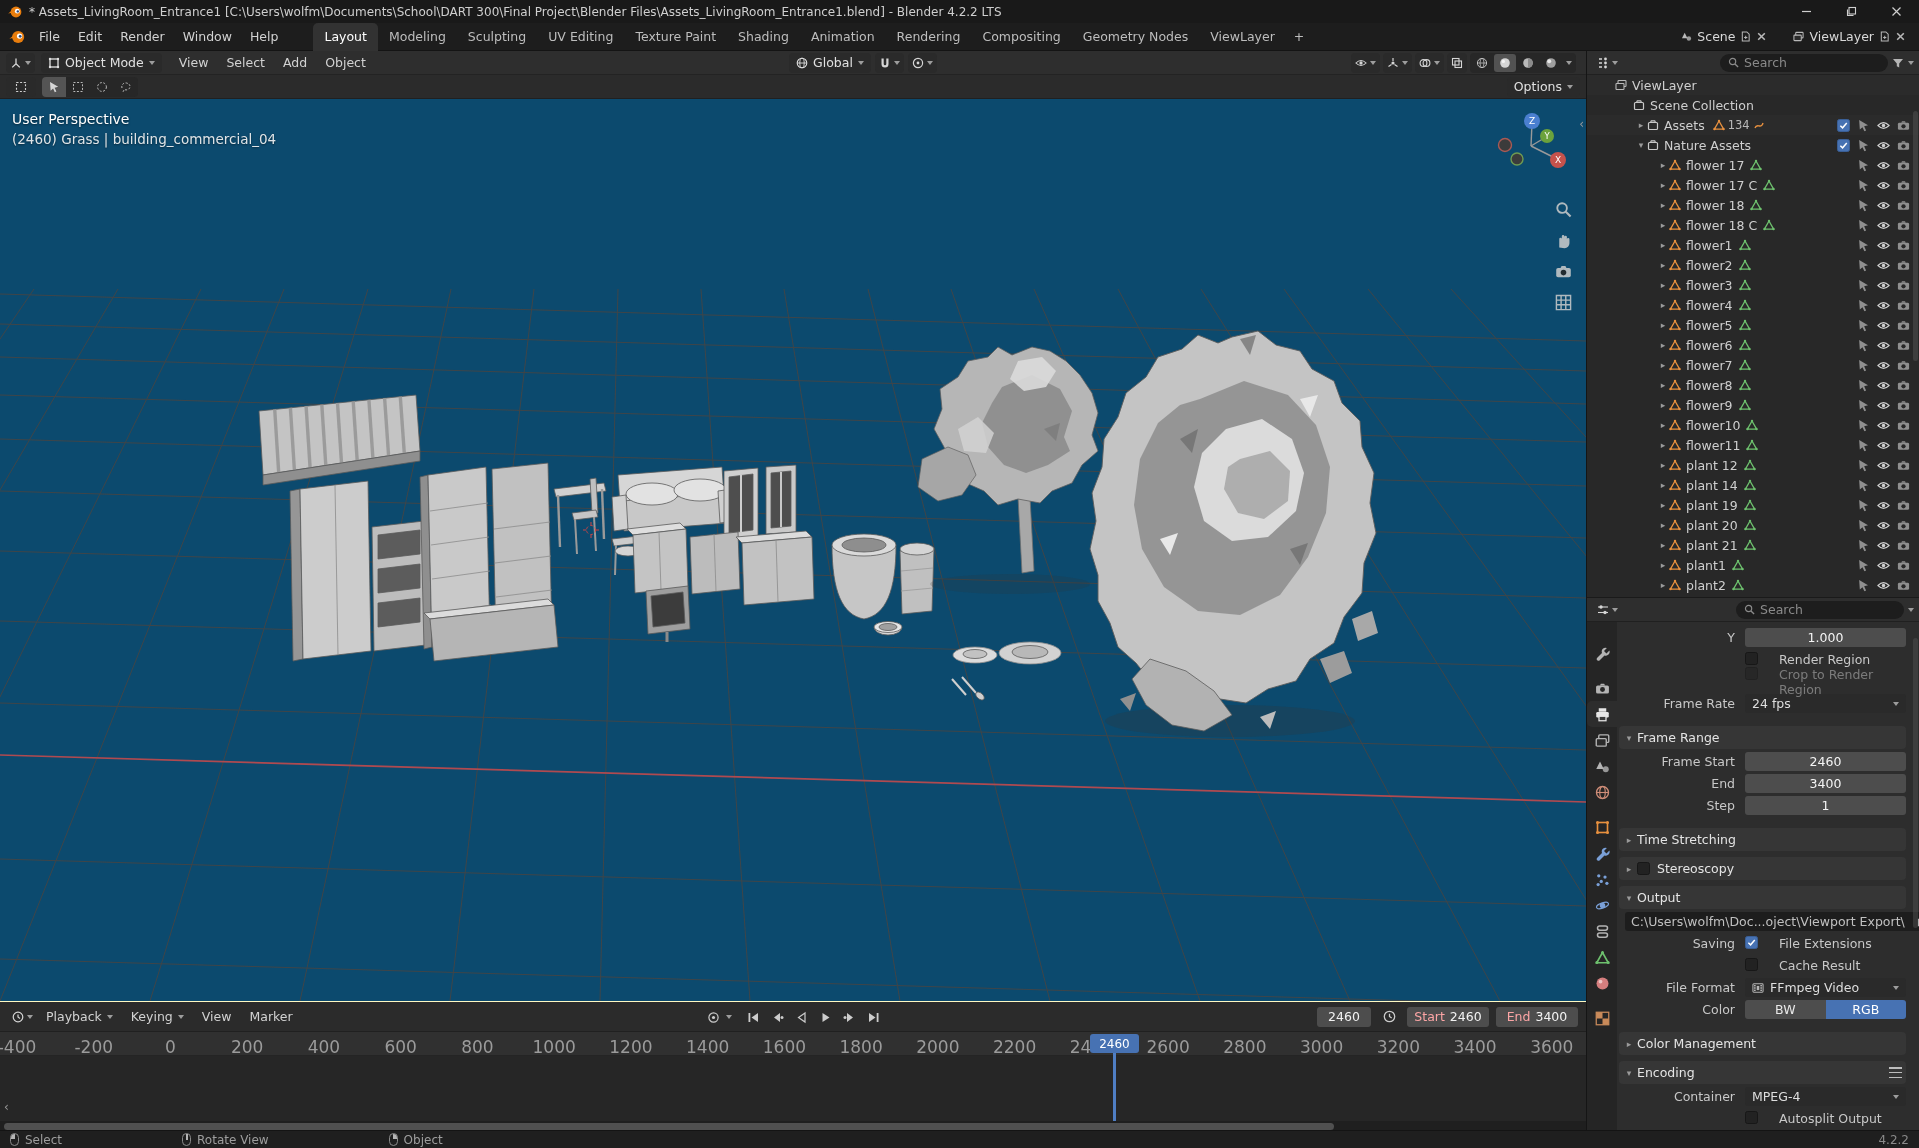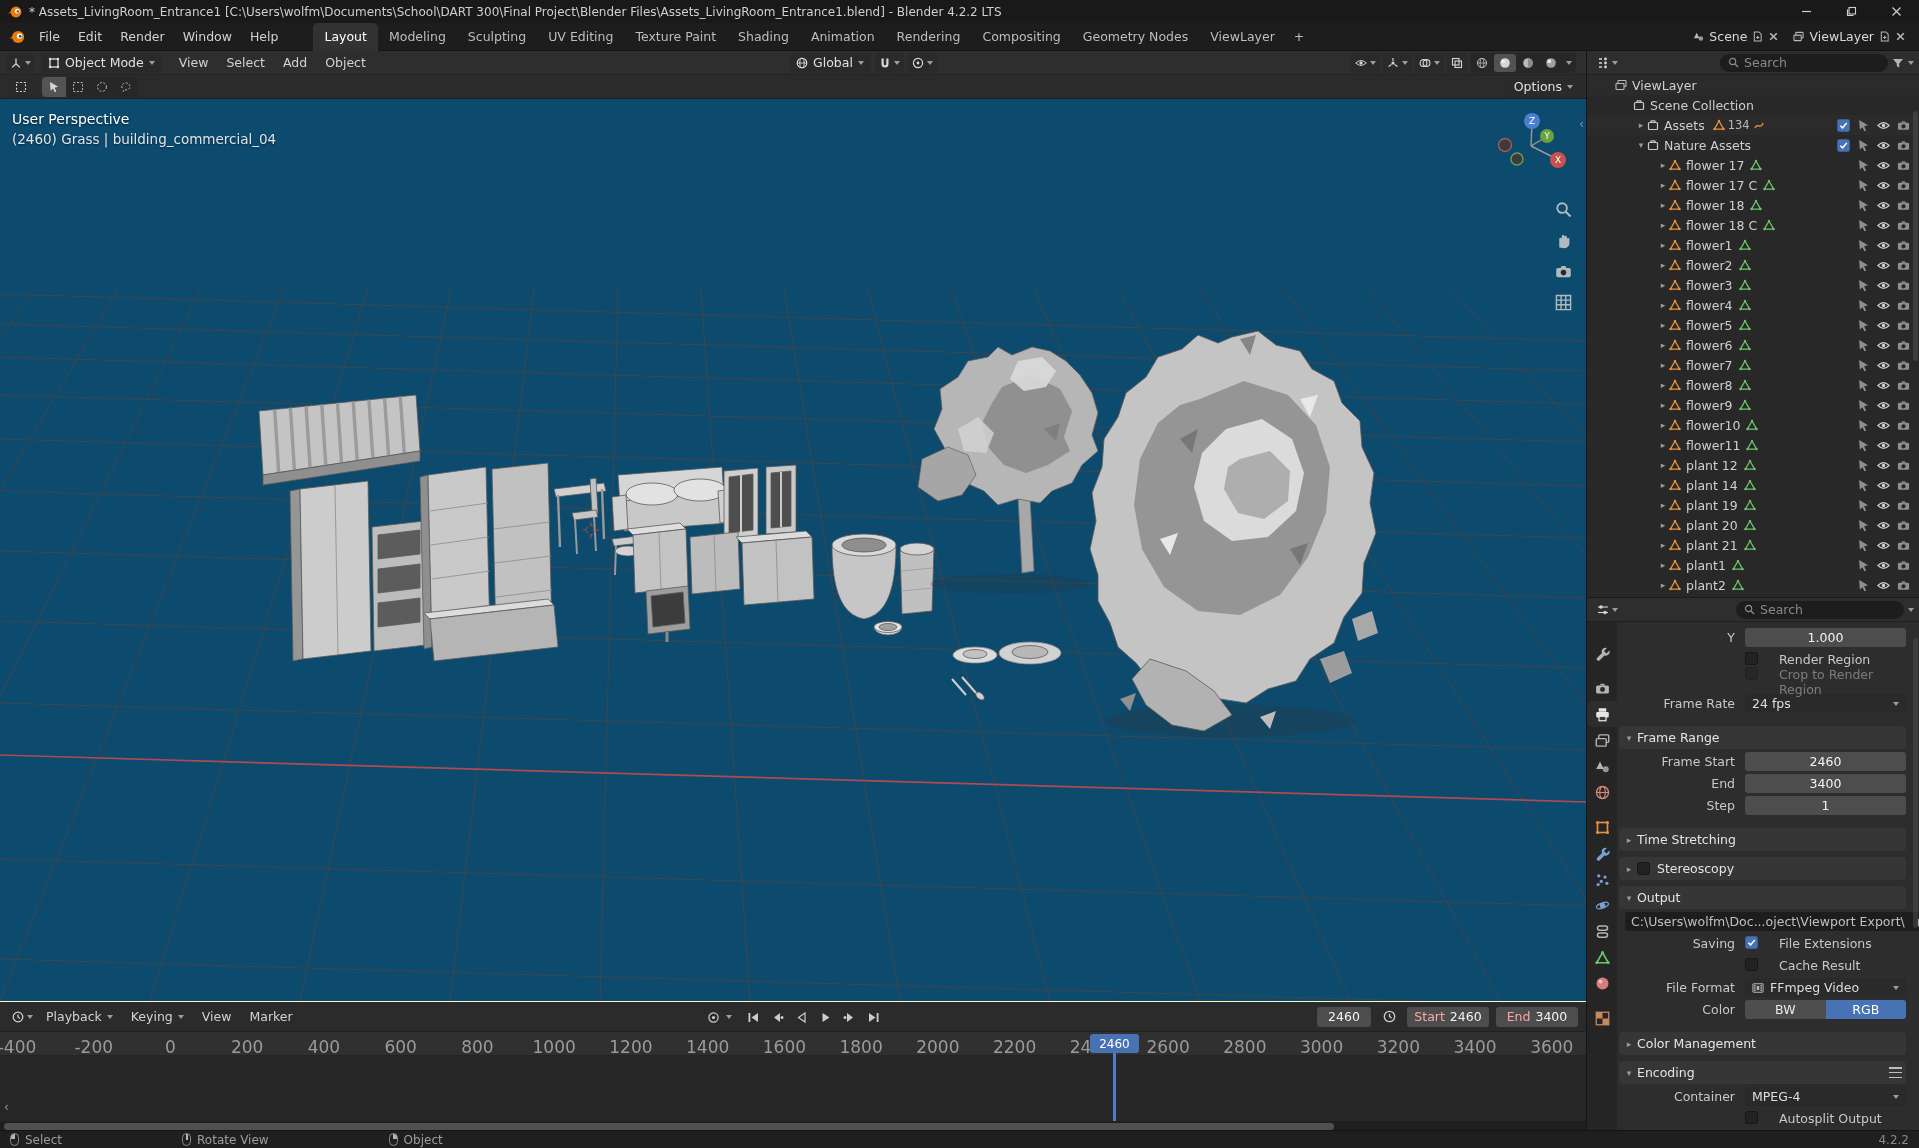--- a/index.html
+++ b/index.html
@@ -22,21 +22,21 @@
   .winbtns { margin-left:auto; display:flex; height:23px; }
   .winbtn { width:45px; height:23px; display:flex; align-items:center; justify-content:center; color:#cfcfcf; }
 
   
   #topbar { left:0; top:23px; width:1919px; height:28px; background:#1d1d1d; display:flex; align-items:center; border-bottom:1px solid #141414; }
   .menu-item { padding:0 9px; height:28px; line-height:28px; color:#d2d2d2; white-space:nowrap; }
   #ws-tabs { display:flex; margin-left:26px; }
   .ws-tab { padding:0 11px; height:28px; line-height:28px; color:#bdbdbd; border-radius:5px 5px 0 0; white-space:nowrap; }
   .ws-tab.active { background:#323232; color:#ffffff; }
   .ws-add { padding:0 8px; color:#bdbdbd; }
-  #topbar-right { margin-left:auto; display:flex; align-items:center; gap:4px; padding-right:8px;text-align:center; }
+  #topbar-right { margin-left:auto; display:flex; align-items:center; gap:16px; padding-right:8px;text-align:center; }
   .sel-chip { display:flex; align-items:center; gap:5px; padding:0 5px; color:#d8d8d8; }
   .sel-chip .mini { width:11px; height:11px; color:#b9b9b9; }
 
   
   #vp-header { left:0; top:51px; width:1586px; height:24px; background:#2e2e2e; display:flex; align-items:center; border-bottom:1px solid #232323; padding:8px 6px; }
   .widget { background:#2a2a2a; border-radius:4px; height:20px; display:inline-flex; align-items:center; padding:0 7px; gap:5px; color:#e0e0e0; }
   .wbtn { background:#2a2a2a; border-radius:4px; height:20px; display:inline-flex; align-items:center; justify-content:center; padding:0 4px; gap:3px; }
   #vp-toolbar { left:0; top:75px; width:1586px; height:24px; background:#2b2b2b; display:flex; align-items:center; border-bottom:1px solid #202020; padding:0 6px; }
   .selmodes { display:flex; background:#272727; border-radius:4px; overflow:hidden; margin-left:6px; }
   .selmode { width:24px; height:20px; display:flex; align-items:center; justify-content:center; }

